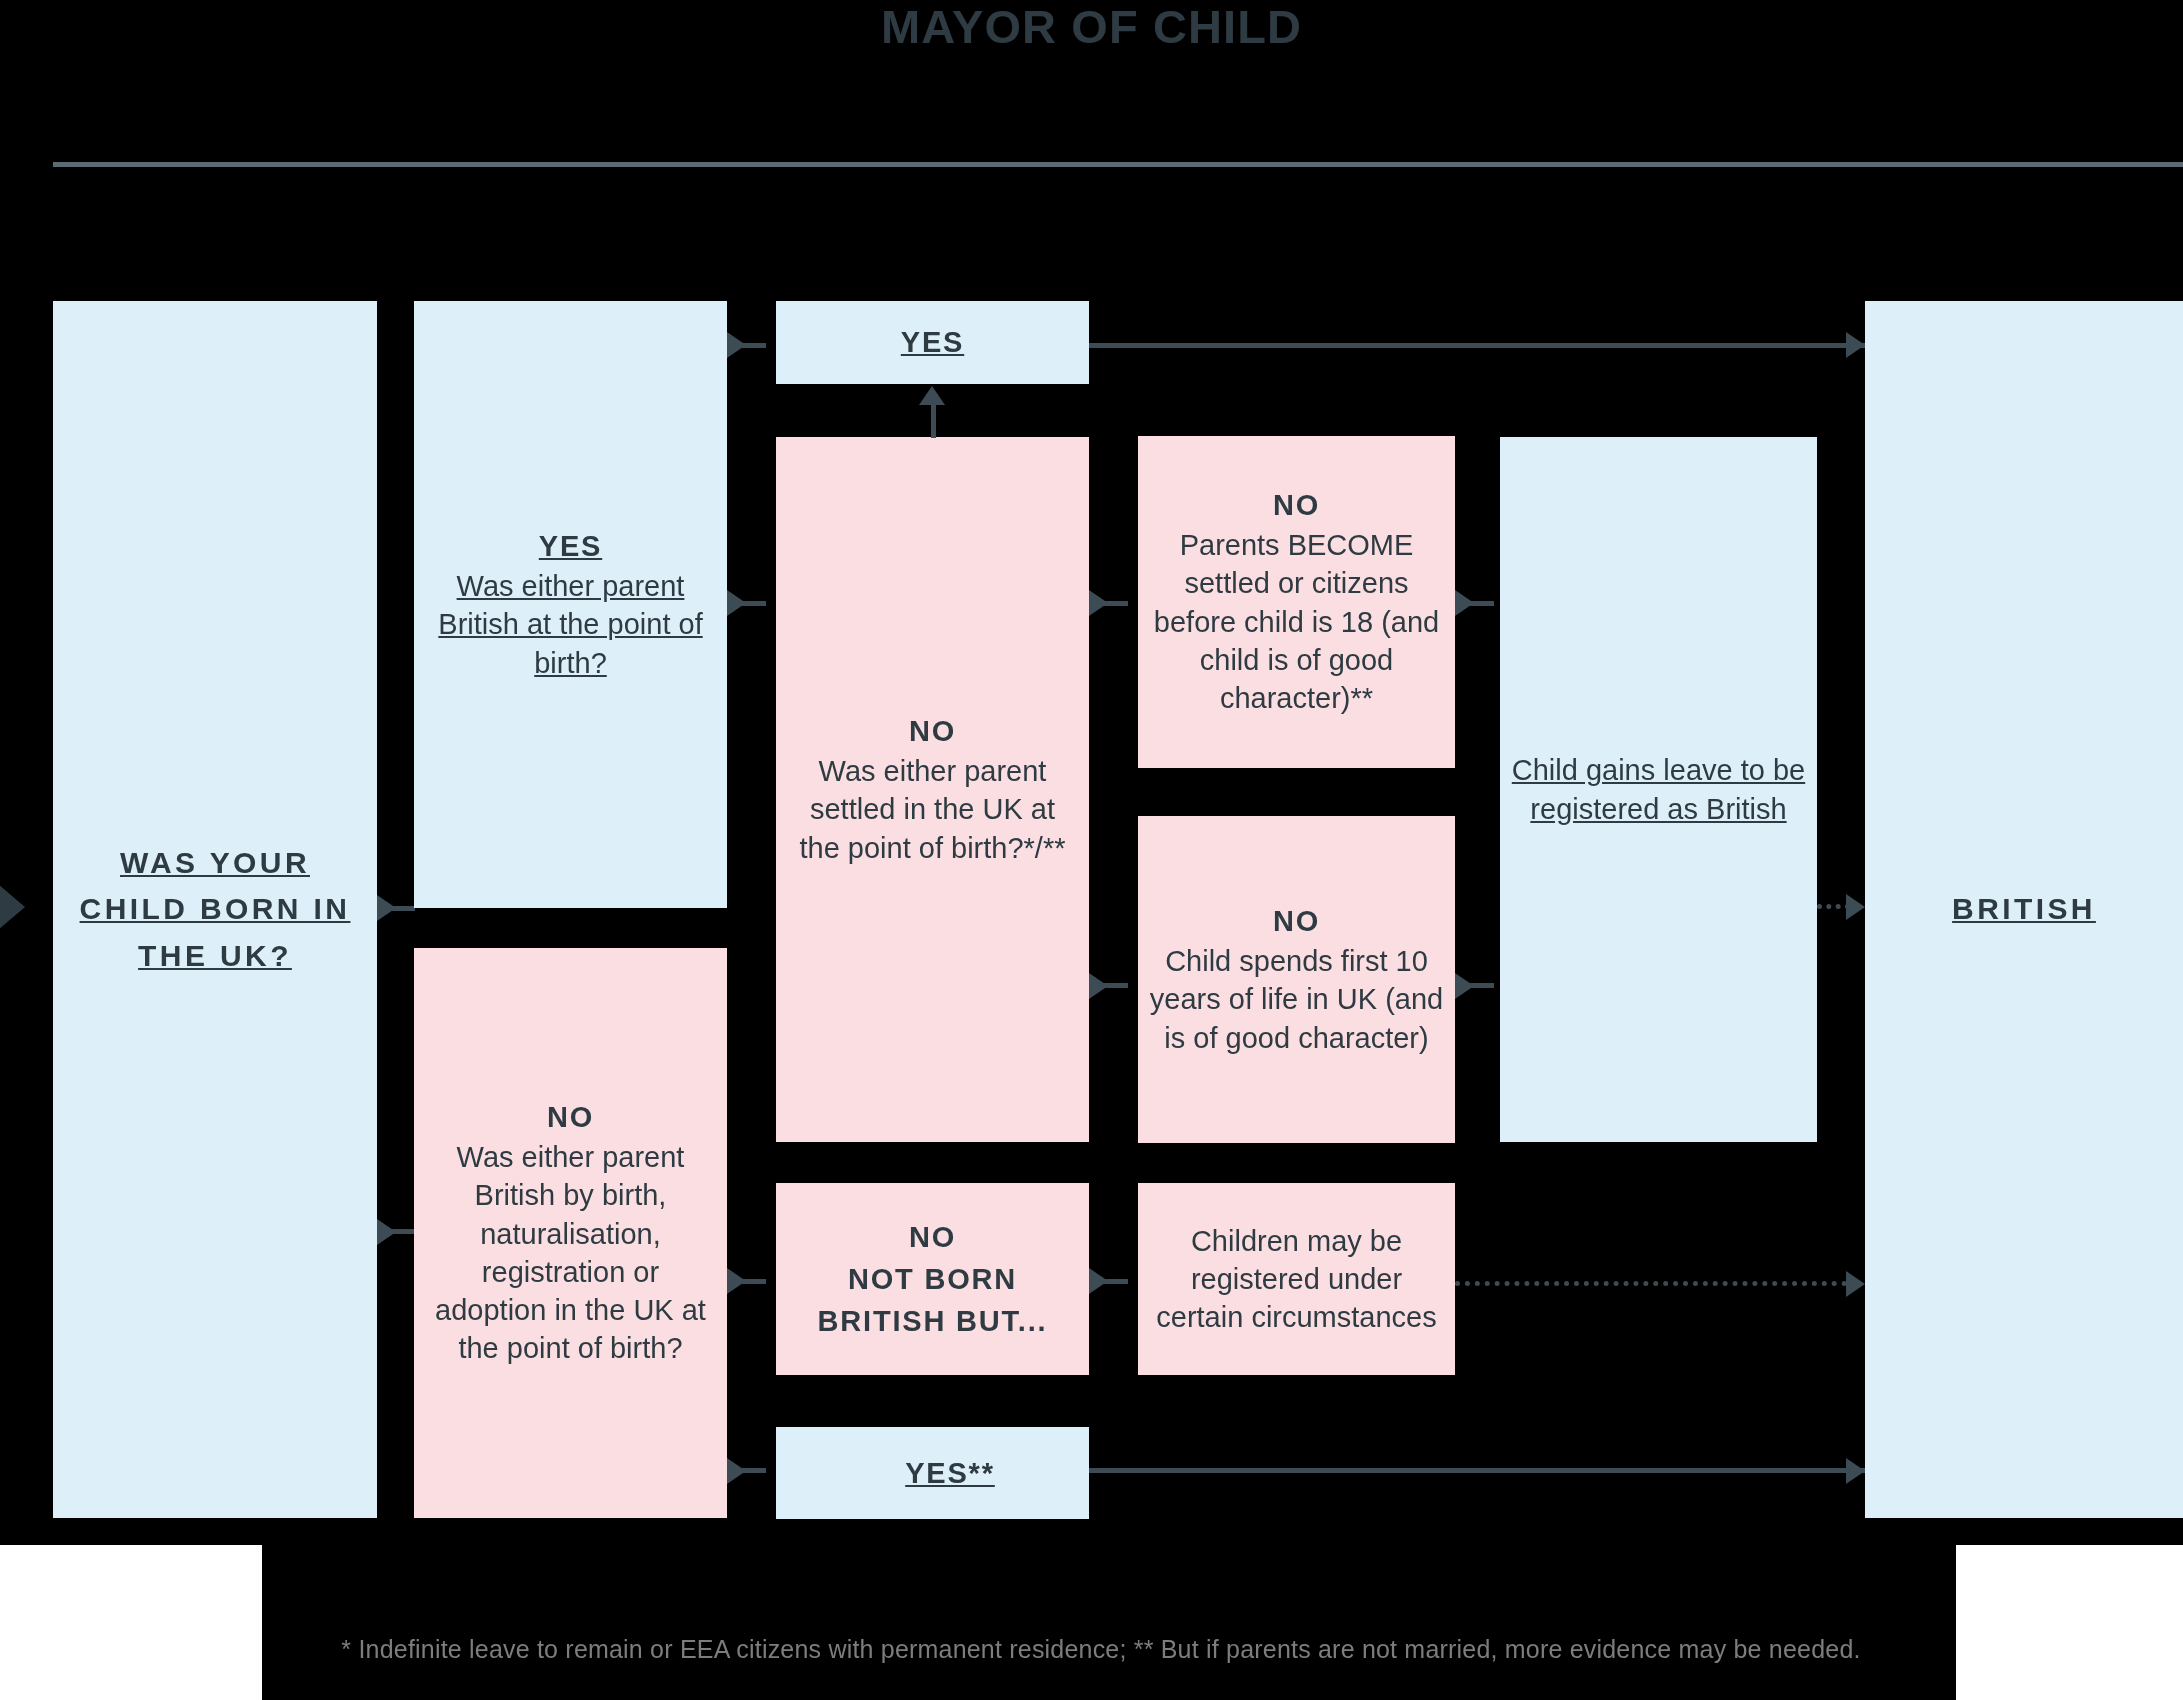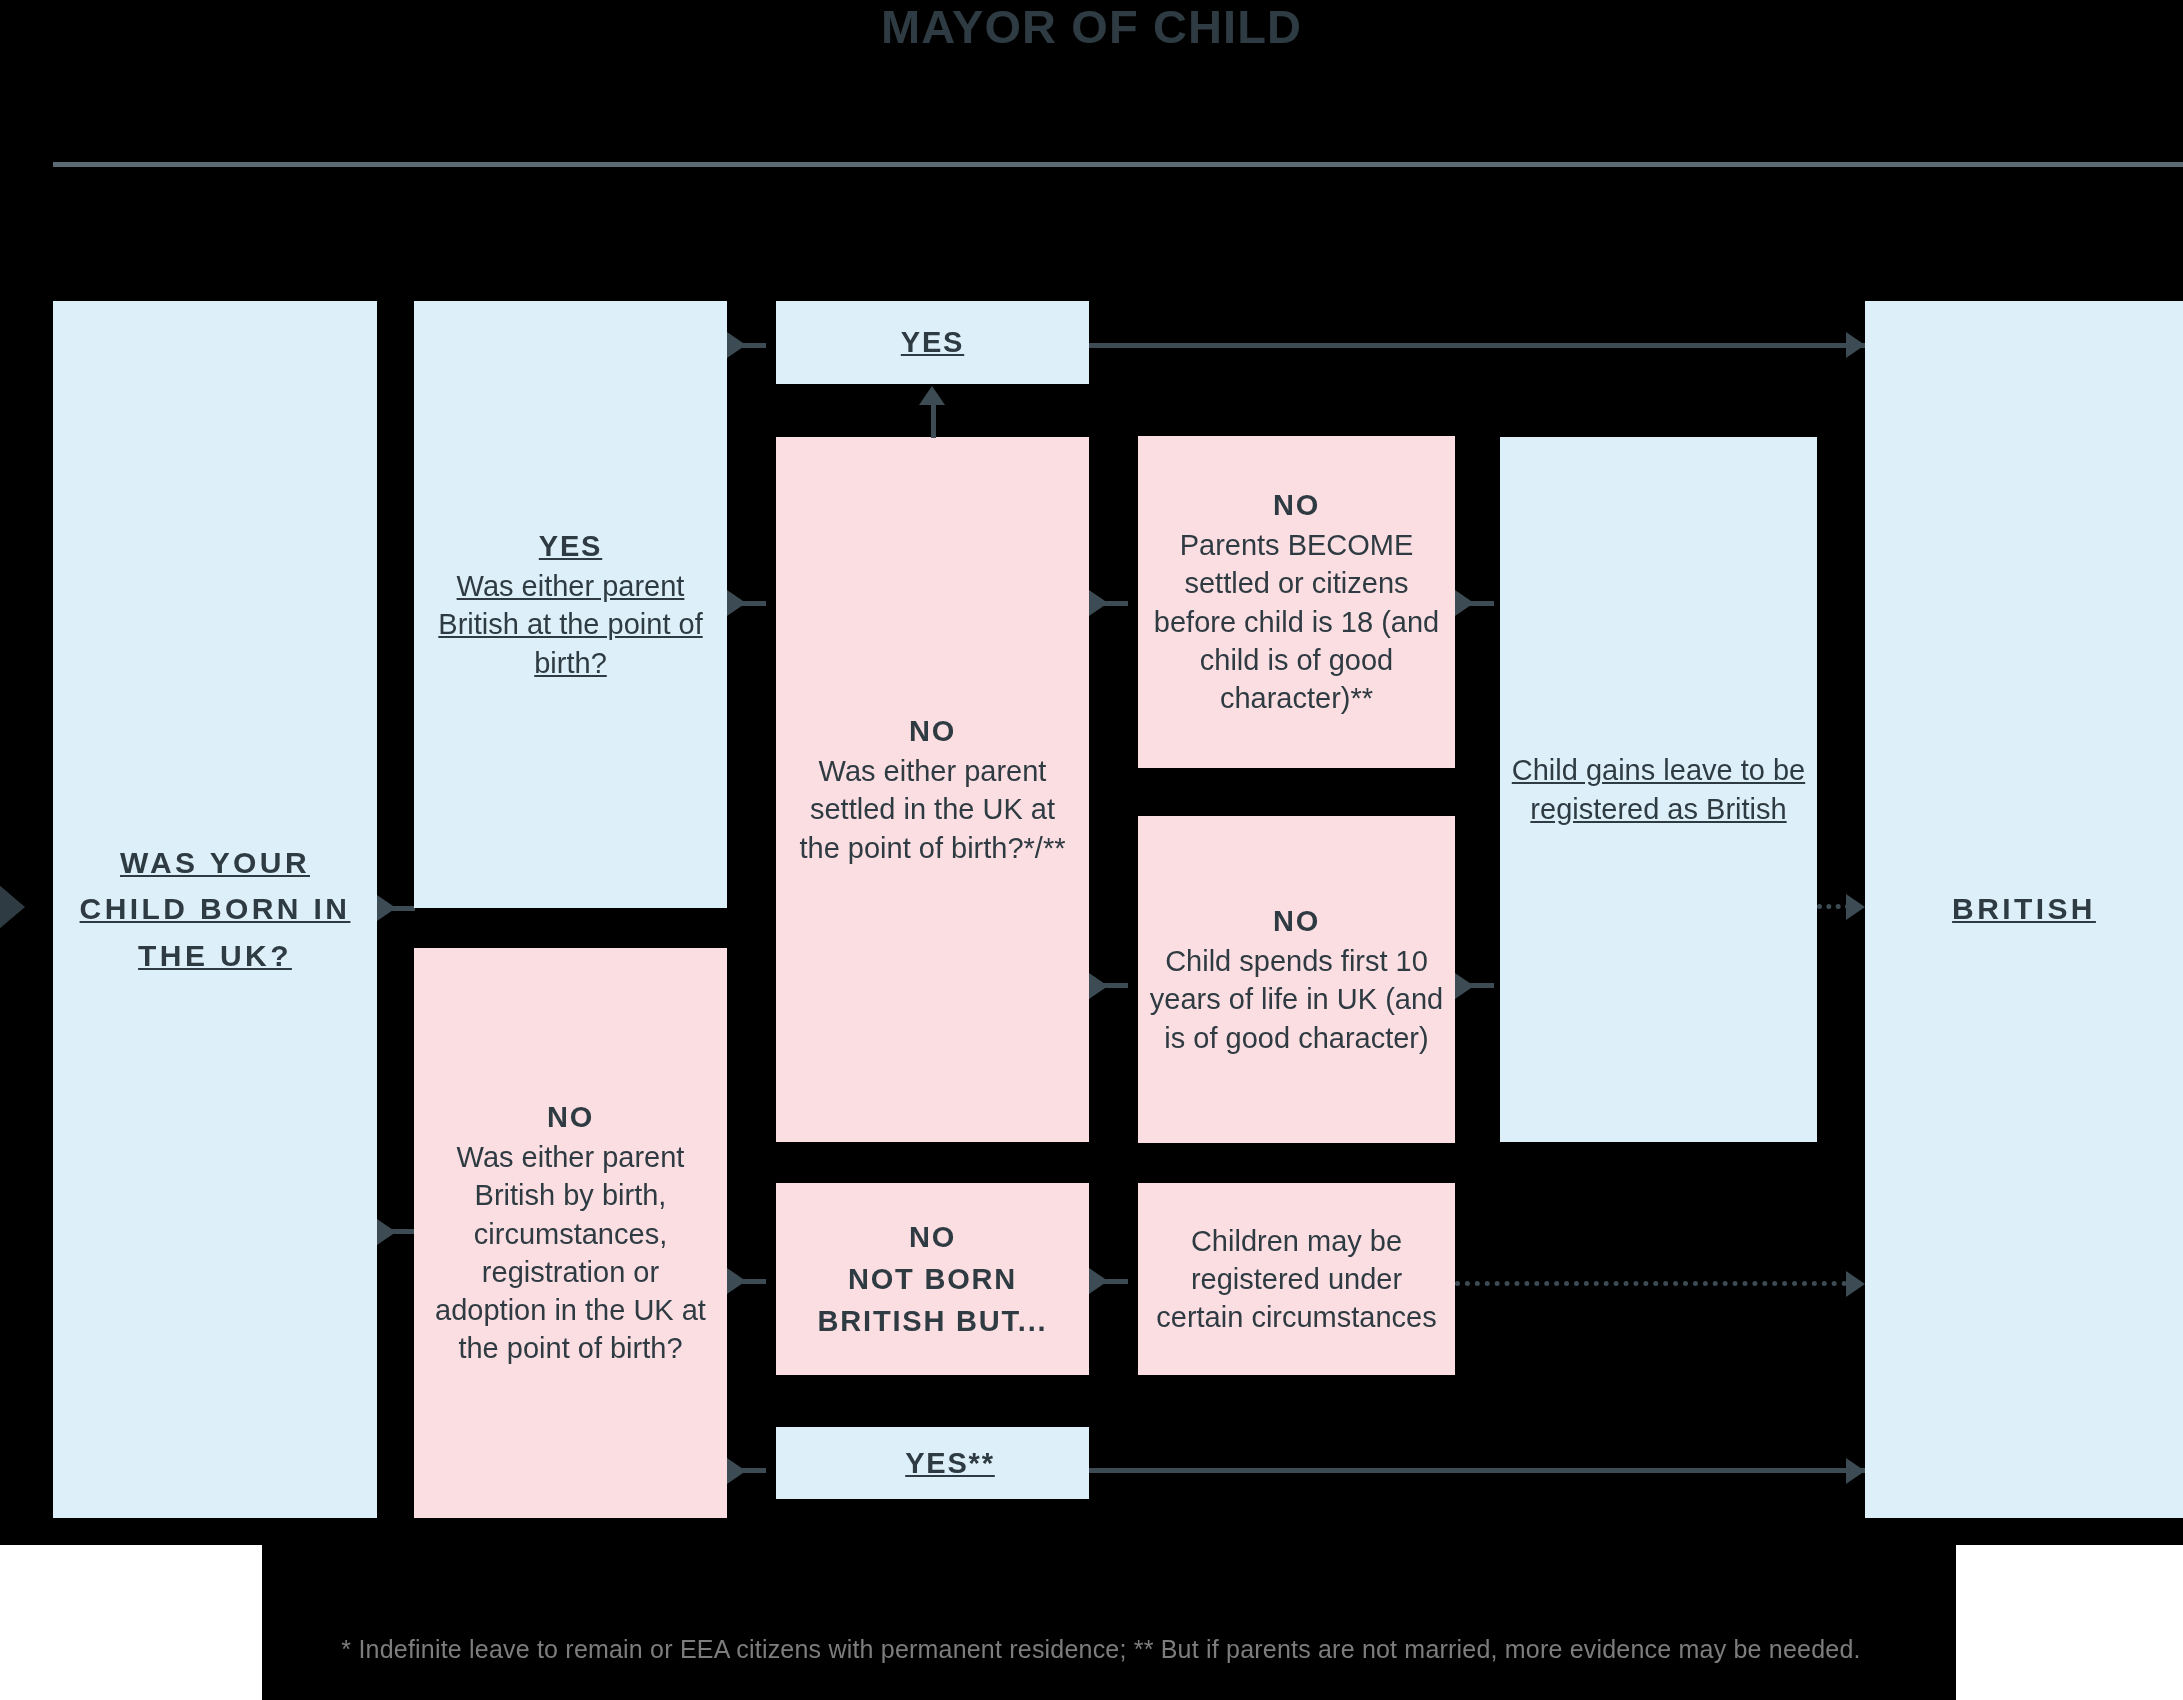--- a/index.html
+++ b/index.html
@@ -165,21 +165,21 @@
   <div class="node blue" style="left:414px; top:301px; width:313px; height:607px;">
     <div class="inner">
       <span class="hdr">YES</span>
       <span>Was either parent British at the point of birth?</span>
     </div>
   </div>
 
   <div class="node pink" style="left:414px; top:948px; width:313px; height:570px;">
     <div class="inner">
       <span class="hdr">NO</span>
-      <span>Was either parent British by birth, circumstances, registration or adoption in the UK at the point of birth?</span>
+      <span>Was either parent British by birth, naturalisation, registration or adoption in the UK at the point of birth?</span>
     </div>
   </div>
 
   <div class="hline" style="left:727px; top:343px; width:39px;"></div>
   <div class="arrow-r" style="left:727px; top:332px;"></div>
 
   <div class="hline" style="left:727px; top:601px; width:39px;"></div>
   <div class="arrow-r" style="left:727px; top:590px;"></div>
 
   <div class="hline" style="left:727px; top:1279px; width:39px;"></div>
@@ -213,21 +213,21 @@
   <div class="hline" style="left:1089px; top:983px; width:39px;"></div>
   <div class="arrow-r" style="left:1089px; top:973px;"></div>
 
   <div class="node pink" style="left:776px; top:1183px; width:313px; height:192px;">
     <div class="inner">
       <span class="caps-strong" style="display:block;">NO</span>
       <span class="caps-strong" style="display:block;">NOT BORN BRITISH BUT...</span>
     </div>
   </div>
 
-  <div class="node blue" style="left:776px; top:1427px; width:313px; height:72px;padding-left:35px;">
+  <div class="node blue" style="left:776px; top:1427px; width:313px; height:92px;padding-left:35px;">
     <div class="inner">
       <span class="caps-strong">YES**</span>
     </div>
   </div>
 
   <div class="hline" style="left:1089px; top:1279px; width:39px;"></div>
   <div class="arrow-r" style="left:1089px; top:1268px;"></div>
 
   <div class="hline" style="left:1089px; top:1468px; width:776px;"></div>
   <div class="arrow-r" style="left:1846px; top:1458px;"></div>

